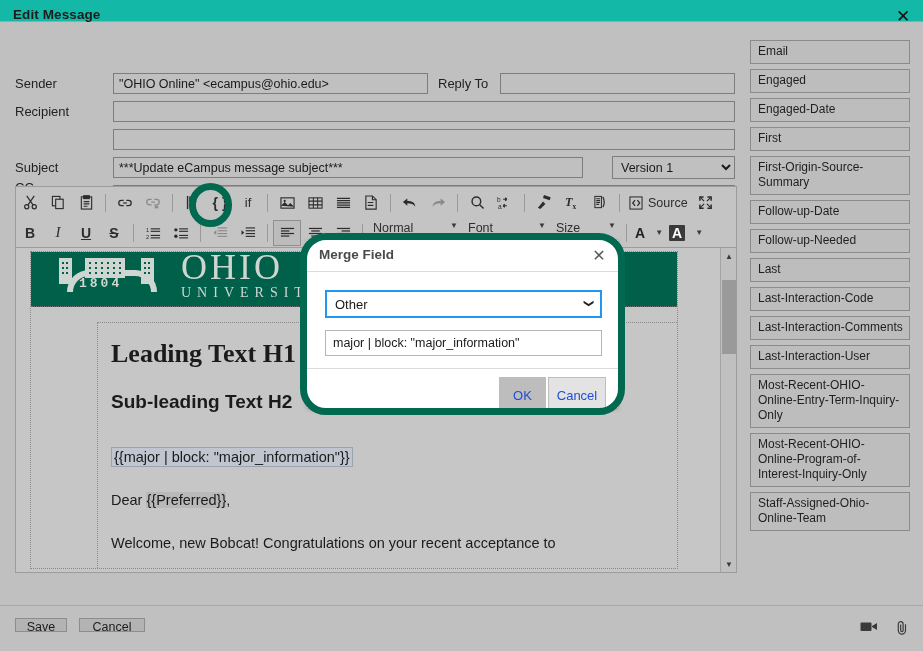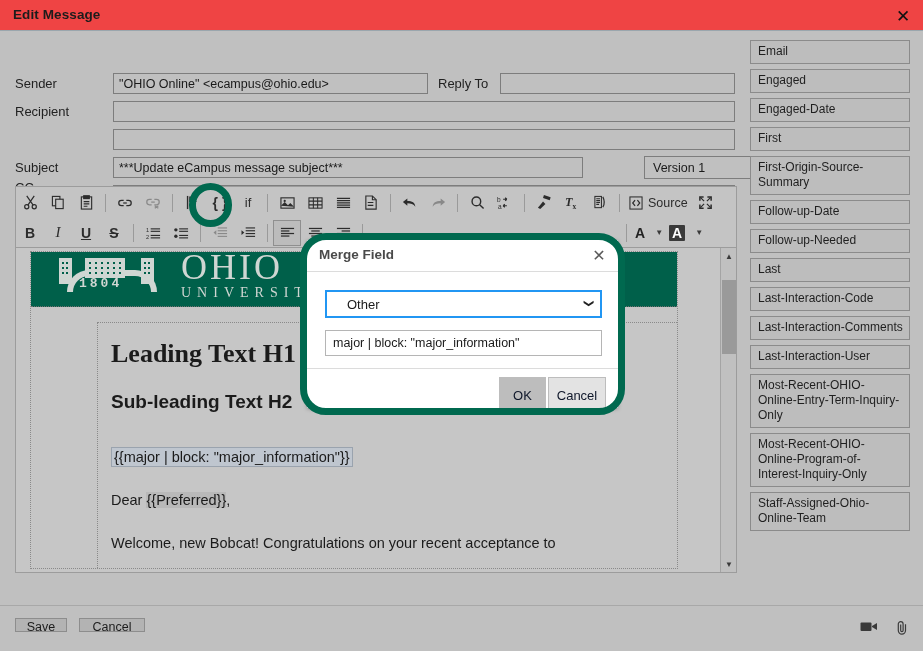--- a/index.html
+++ b/index.html
@@ -10,22 +10,22 @@
     overflow: hidden;
     background: #c0c0c0;
     font-family: "Liberation Sans", sans-serif;
     font-size: 13px;
     color: #222;
   }
   #app { position: relative; width: 923px; height: 651px; }
 
   
   .titlebar {
-    position: absolute; left: 0; top: 0; width: 923px; height: 31px;
-    background: #ef4444;
+    position: absolute; left: 0; top: 0; width: 923px; height: 22px;
+    background: #14b8a6;
     border-bottom: 1px solid #9aa6ad;
   }
   .titlebar .title {
     position: absolute; left: 13px; top: 7px;
     font-weight: bold; font-size: 13.5px; color: #1c1c1c;
     letter-spacing: .1px;
   }
   .titlebar .closebtn {
     position: absolute; right: 8px; top: 4px;
     width: 24px; height: 24px;
@@ -48,21 +48,20 @@
     padding: 0 5px; line-height: 19px;
     outline: none;
   }
   .fselect {
     position: absolute; height: 23px;
     background: #c0c0c0;
     border: 1px solid #7d7d7d;
     font-family: "Liberation Sans", sans-serif;
     font-size: 12.5px; color: #1a1a1a;
     padding: 0 4px;
-    margin-left: 32px;
   }
   .preheader-icon {
     position: absolute; width: 12px; height: 12px;
     border: 1.6px solid #2a2a2a; border-radius: 1px;
   }
   .preheader-icon::after {
     content: ""; position: absolute; left: 3.2px; top: 1px;
     width: 2px; height: 9px; background: #2a2a2a;
   }
 
@@ -97,21 +96,21 @@
     cursor: pointer; color: #2c2c2c; flex: none;
   }
   .tbtn.dim { opacity: .38; }
   .tbtn.sel { background: #bcbcbc; border: 1px solid #8f8f8f; }
   .tbsep { width: 1px; height: 18px; background: #9a9a9a; margin: 0 5px; flex: none; }
   .tbsrc {
     display: flex; align-items: center; gap: 5px; cursor: pointer;
     font-size: 12.5px; color: #2c2c2c; padding: 0 4px; flex: none;
   }
   .tbcombo {
-    display: flex; align-items: flex-end; justify-content: space-between;
+    display: flex; align-items: flex-start; justify-content: space-between;
     height: 24px; cursor: pointer; font-size: 12.5px; color: #2e2e2e;
     padding: 0 5px; flex: none;
   }
   .tbcombo .cap { white-space: nowrap; }
   .caret { font-size: 8px; margin-left: 10px; color: #3a3a3a; }
   .colorbtn {
     display: flex; align-items: center; cursor: pointer; flex: none; padding: 0 3px;
   }
   .colorbtn .glyph { font-weight: bold; font-size: 14px; color: #222; }
   .colorbtn .swatch-dark { background: #3a3a3a; color: #fff; padding: 0 3px; border-radius: 1px; }
@@ -259,41 +258,41 @@
   }
   .modal-close {
     position: absolute; right: 9px; top: 5px; width: 20px; height: 20px;
     display: flex; align-items: center; justify-content: center;
     font-size: 16px; color: #5a5a5a; cursor: pointer;
   }
   .modal-select {
     position: absolute; left: 18px; top: 50px; width: 277px; height: 28px;
     border: 2px solid #2196f3; background: #fff;
     font-family: "Liberation Sans", sans-serif; font-size: 13px; color: #1a1a1a;
-    padding: 0 20px;
+    padding: 0 8px;
     -webkit-appearance: none; appearance: none;
     outline: none;
   }
   .modal-select-caret {
     position: absolute; left: 278px; top: 58px;
     font-size: 10px; color: #222; pointer-events: none;
   }
   .modal-input {
     position: absolute; left: 18px; top: 90px; width: 277px; height: 26px;
     border: 1px solid #b5b5b5; background: #fff;
     font-family: "Liberation Sans", sans-serif; font-size: 12.5px; color: #1a1a1a;
     padding: 0 7px; outline: none;
   }
   .modal-foot {
     position: absolute; left: 0; top: 128px; width: 311px; height: 40px;
     border-top: 1px solid #dcdcdc;
   }
   .modal-btn {
     position: absolute; top: 8px; height: 36px;
-    font-family: "Liberation Sans", sans-serif; font-size: 13px; color: #0f172a;
+    font-family: "Liberation Sans", sans-serif; font-size: 13px; color: #1d4ed8;
     border: 1px solid #bdbdbd; cursor: pointer;
   }
   .modal-btn.ok { right: 72px; width: 47px; background: #bdbdbd; }
   .modal-btn.cancel { right: 12px; width: 58px; background: #e3e3e3; }
 
   svg { display: block; }
 </style>
 </head>
 <body>
 

